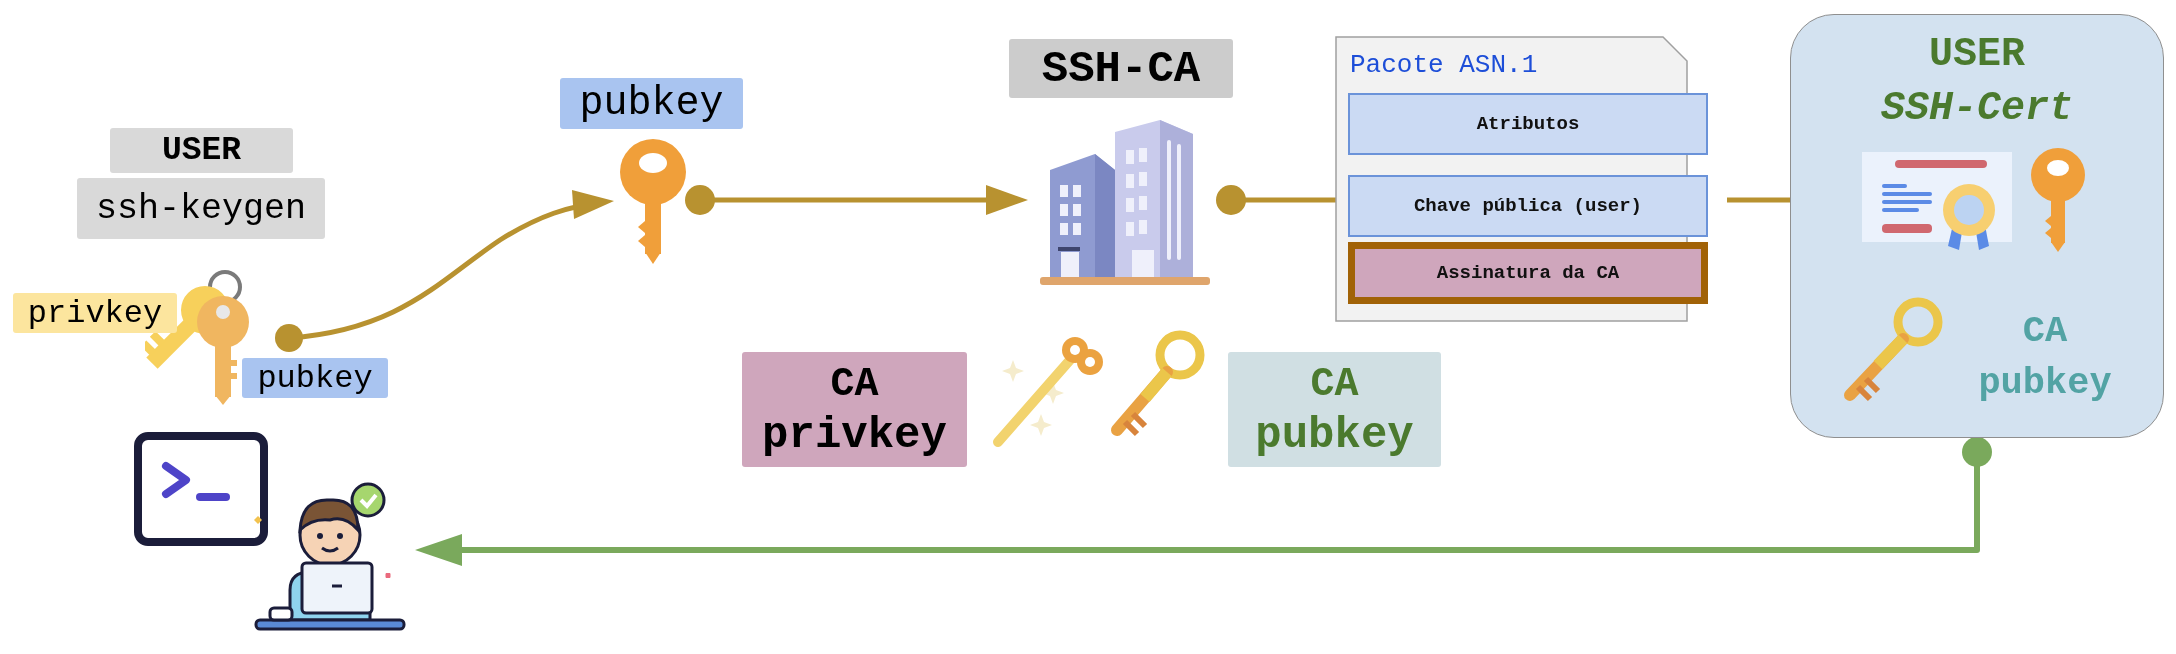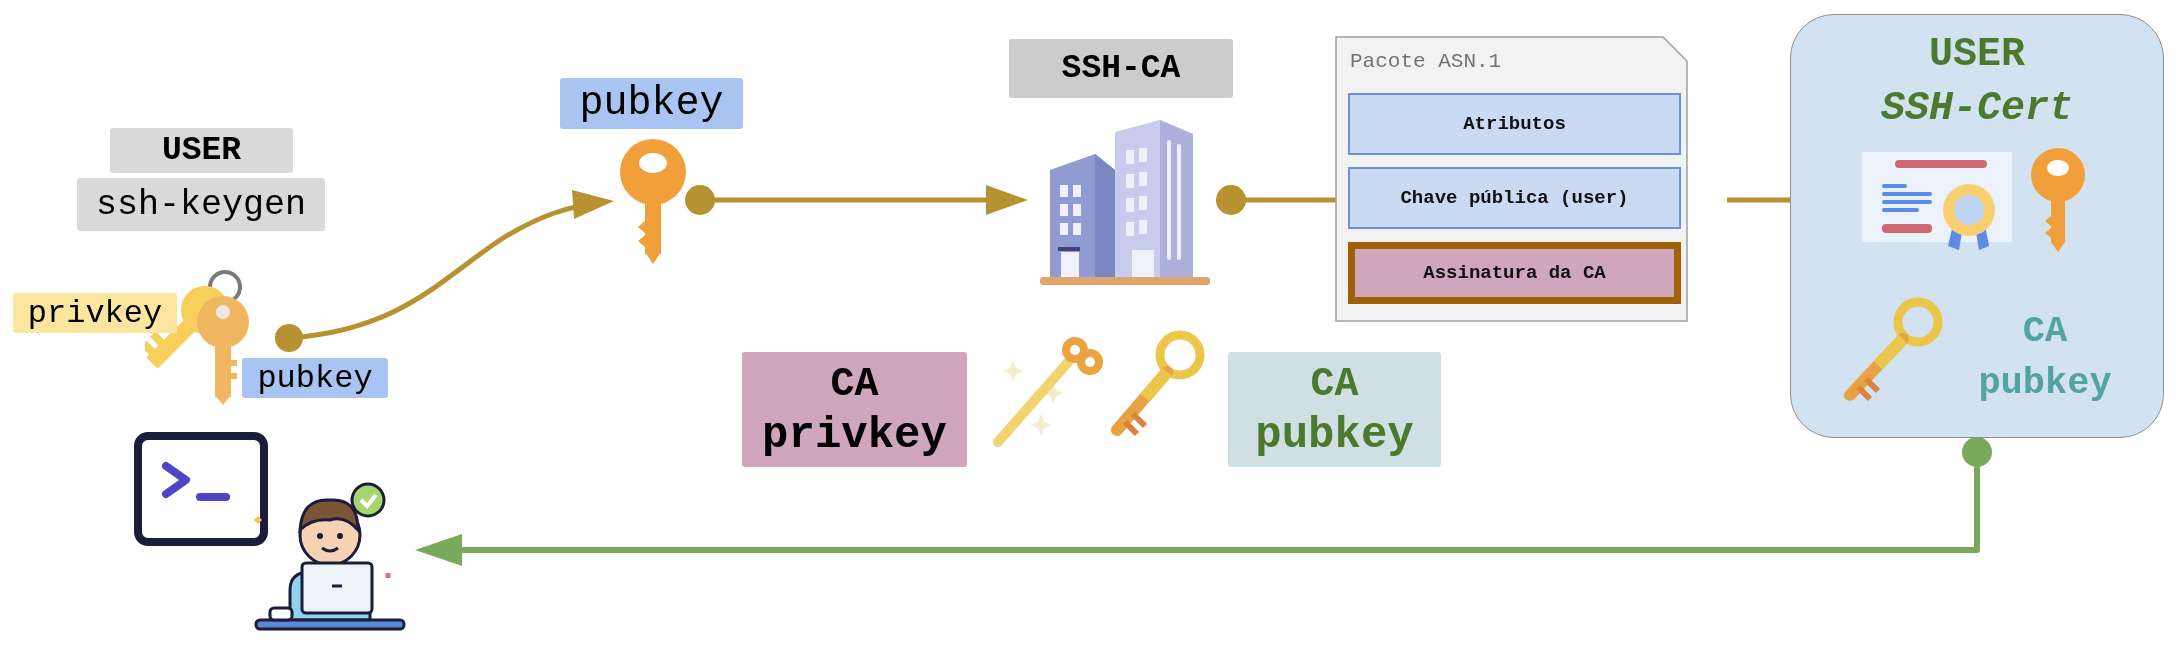--- a/index.html
+++ b/index.html
@@ -8,22 +8,22 @@
     .abs { position: absolute; }
     .label { position: absolute; display: flex; align-items: center; justify-content: center;
              color: #000; border-radius: 3px; white-space: nowrap; }
     .gray { background: #d9d9d9; }
     .gray2 { background: #cccccc; }
     .blue { background: #a9c4f0; }
     .yellow { background: #fce59e; }
     .bold { font-weight: bold; }
     svg.overlay { position: absolute; left: 0; top: 0; width: 2176px; height: 654px; }
     .asn-border { position: absolute; left: 1335px; top: 36px; width: 354px; height: 287px; }
-    .asn-title { position: absolute; left: 1350px; top: 50px; font-size: 21px; color: #737373; }
-    .field { position: absolute; left: 1348px; width: 333px; height: 62px;
+    .asn-title { position: absolute; left: 1350px; top: 50px; font-size: 26px; color: #1d4ed8; }
+    .field { position: absolute; left: 1348px; width: 360px; height: 62px;
              display: flex; align-items: center; justify-content: center;
              font-size: 19px; font-weight: bold; color: #111; box-sizing: border-box; }
     .field.blue-f { background: #cbdaf3; border: 2px solid #6b93d9; }
     .field.pink-f { background: #cfa6bc; border: 7px solid #a16207; }
     .cert-panel { position: absolute; left: 1790px; top: 14px; width: 374px; height: 424px;
                   background: #d3e2f0; border: 1.5px solid #8f8f8f; border-radius: 44px; box-sizing: border-box; }
     .cert-title { position: absolute; left: 1790px; width: 374px; text-align: center;
                   color: #4b7a2e; font-weight: bold; font-size: 40px; }
     .teal-text { color: #52a3a4; font-weight: bold; font-size: 37px; position: absolute; text-align: center; }
   </style>
@@ -49,21 +49,21 @@
 
   <line x1="1727" y1="200" x2="1825" y2="200" stroke="#b89230" stroke-width="5"></line>
   <polygon points="1815,185 1862,200 1815,215" fill="#b89230"></polygon>
 
   <path d="M 1977 452 L 1977 550 L 440 550" fill="none" stroke="#7aa95c" stroke-width="6" stroke-linejoin="round"></path>
   <circle cx="1977" cy="452" r="15" fill="#7aa95c"></circle>
   <polygon points="415,550 462,534 462,566" fill="#7aa95c"></polygon>
 </svg>
 
 <div class="label gray bold" style="left:110px; top:128px; width:183px; height:45px; font-size:33px;">USER</div>
-<div class="label gray" style="left:77px; top:178px; width:248px; height:53px; font-size:35px;">ssh-keygen</div>
+<div class="label gray" style="left:77px; top:178px; width:248px; height:61px; font-size:35px;">ssh-keygen</div>
 
 <svg class="abs" style="left:145px; top:265px; width:120px; height:140px;" viewBox="0 0 120 140">
   <circle cx="80" cy="22" r="15" fill="none" stroke="#7a7a7a" stroke-width="4"></circle>
 
   <g transform="rotate(45 60 45)">
     <circle cx="60" cy="45" r="24" fill="#f7d05b"></circle>
     <rect x="52" y="60" width="16" height="60" fill="#f7d05b"></rect>
     <rect x="40" y="95" width="14" height="8" fill="#f7d05b"></rect>
     <rect x="40" y="108" width="14" height="8" fill="#f7d05b"></rect>
   </g>
@@ -105,21 +105,21 @@
 <div class="label blue" style="left:560px; top:78px; width:183px; height:51px; font-size:40px;">pubkey</div>
 <svg class="abs" style="left:618px; top:139px; width:70px; height:125px;" viewBox="0 0 70 125">
   <circle cx="35" cy="33" r="33" fill="#f09f3a"></circle>
   <ellipse cx="35" cy="24" rx="14" ry="10" fill="#fff"></ellipse>
   <rect x="27" y="60" width="16" height="55" fill="#f09f3a"></rect>
   <polygon points="27,113 43,113 35,125" fill="#f09f3a"></polygon>
   <polygon points="27,82 20,88 27,94" fill="#f09f3a"></polygon>
   <polygon points="27,96 20,102 27,108" fill="#f09f3a"></polygon>
 </svg>
 
-<div class="label gray2 bold" style="left:1009px; top:39px; width:224px; height:59px; font-size:33px;">SSH-CA</div>
+<div class="label gray2 bold" style="left:1009px; top:39px; width:224px; height:59px; font-size:44px;">SSH-CA</div>
 <svg class="abs" style="left:1035px; top:112px; width:180px; height:180px;" viewBox="0 0 180 180">
   <polygon points="15,58 60,42 80,58 80,165 15,165" fill="#8f9bd1"></polygon>
   <polygon points="60,42 80,58 80,165 60,165" fill="#7b87c2"></polygon>
   <polygon points="80,20 125,8 158,22 158,165 80,165" fill="#c9cbec"></polygon>
   <polygon points="125,8 158,22 158,165 125,165" fill="#adb0da"></polygon>
   <g fill="#eff0fb">
     <rect x="25" y="73" width="8" height="12"></rect>
       <rect x="38" y="73" width="8" height="12"></rect>
     <rect x="25" y="92" width="8" height="12"></rect>
       <rect x="38" y="92" width="8" height="12"></rect>
@@ -165,21 +165,21 @@
 <div class="label" style="left:1228px; top:352px; width:213px; height:115px; background:#d0dfe3; flex-direction:column; font-weight:bold; color:#4b7a2e;">
   <span style="font-size:40px; line-height:50px;">CA</span>
   <span style="font-size:44px; line-height:50px;">pubkey</span>
 </div>
 
 <svg class="asn-border" viewBox="0 0 354 287">
   <path d="M1 1 L328 1 L352 25 L352 285 L1 285 Z" fill="#f2f2f2" stroke="#a0a0a0" stroke-width="1.5"></path>
 </svg>
 <div class="asn-title">Pacote ASN.1</div>
 <div class="field blue-f" style="top:93px;">Atributos</div>
-<div class="field blue-f" style="top:167px;text-align:right;">Chave pública (user)</div>
+<div class="field blue-f" style="top:175px;text-align:right;">Chave pública (user)</div>
 <div class="field pink-f" style="top:242px;">Assinatura da CA</div>
 
 <div class="cert-panel"></div>
 <div class="cert-title" style="top:32px;">USER</div>
 <div class="cert-title" style="top:86px;font-style:italic;">SSH-Cert</div>
 <svg class="abs" style="left:1862px; top:150px; width:155px; height:102px;" viewBox="0 0 155 102">
   <rect x="0" y="2" width="150" height="90" fill="#ebf2fc"></rect>
   <rect x="33" y="10" width="92" height="8" rx="4" fill="#d0686f"></rect>
   <rect x="20" y="34" width="25" height="4" rx="2" fill="#5b8be6"></rect>
   <rect x="20" y="42" width="50" height="4" rx="2" fill="#5b8be6"></rect>

